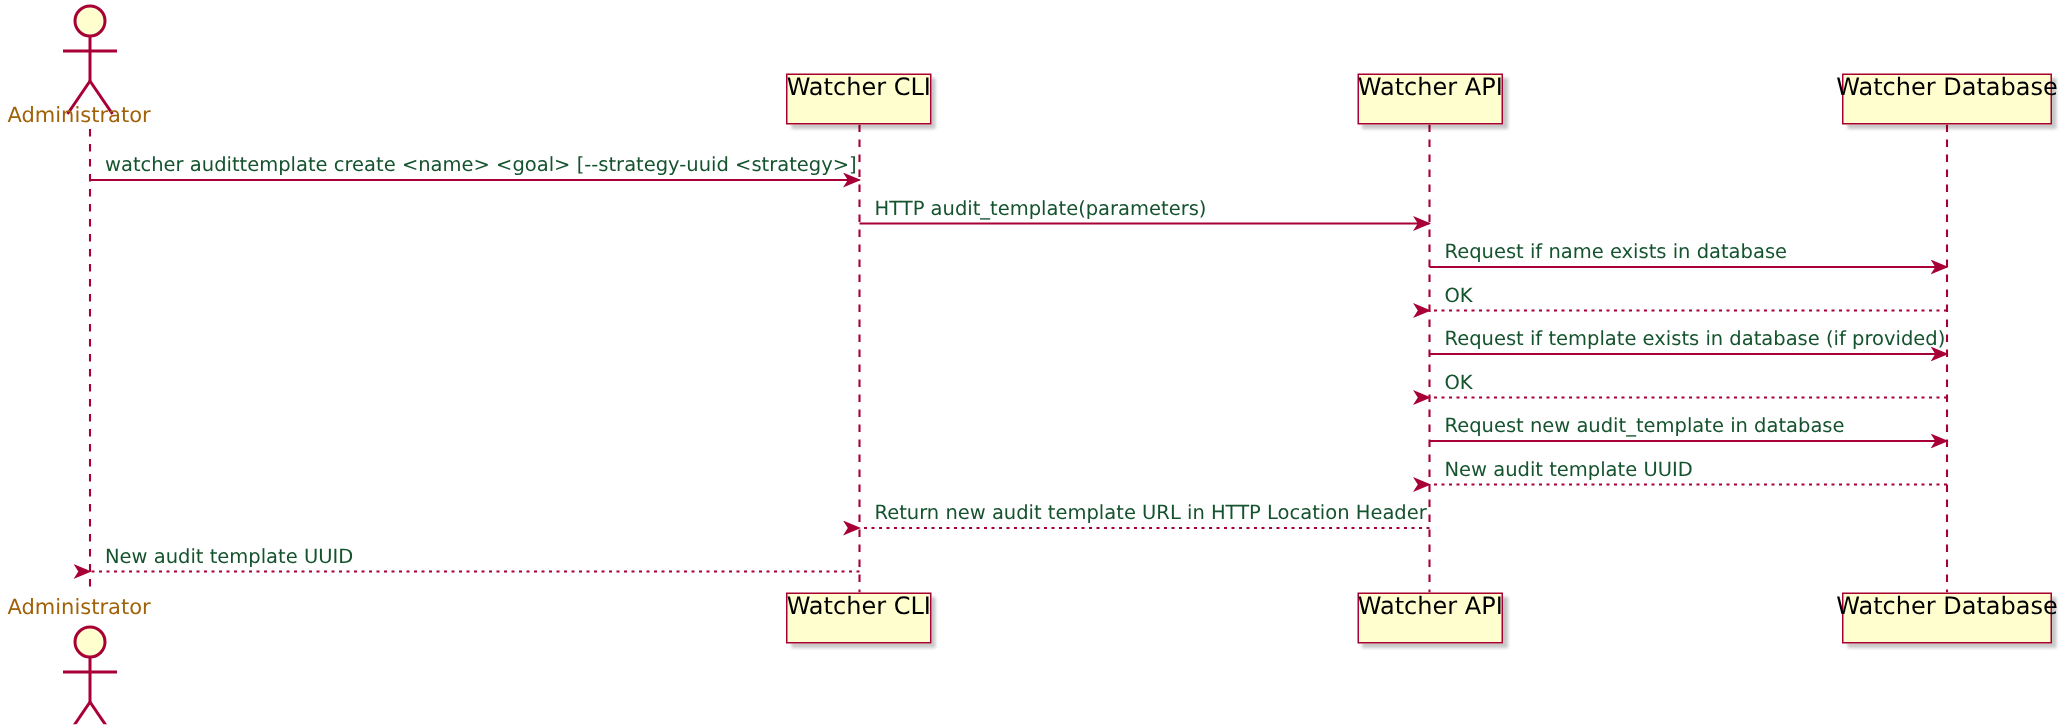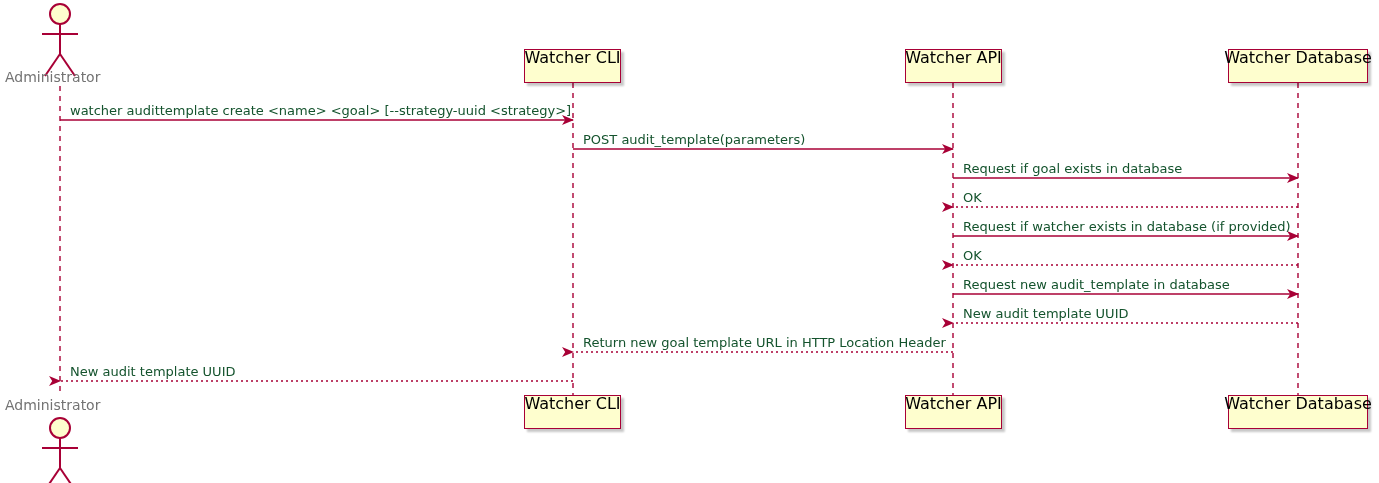--- a/index.html
+++ b/index.html
@@ -33,21 +33,21 @@
     align-items: flex-start;
     justify-content: center;
     color: #000000;
     font-size: 16px;
     font-family: "DejaVu Sans", sans-serif;
     white-space: nowrap;
     line-height: 1;
   }
   .actor-label {
     position: absolute;
-    color: #737373;
+    color: #a16207;
     font-size: 14px;
     font-family: "DejaVu Sans", sans-serif;
     white-space: nowrap;
     line-height: 1;
   }
   .msg-label {
     position: absolute;
     color: #14532d;
     font-size: 13px;
     font-family: "DejaVu Sans", sans-serif;
@@ -128,24 +128,24 @@
 
   <div class="actor-label" style="left:5px; top:70px;">
     <span>Administrator</span>
   </div>
   <div class="actor-label" style="left:5px; top:398px;">
     <span>Administrator</span>
   </div>
 
   <div id="msg-labels">
       <div class="msg-label" style="top: 104px; left: 70px;">watcher audittemplate create &lt;name&gt; &lt;goal&gt; [--strategy-uuid &lt;strategy&gt;]</div>
-      <div class="msg-label" style="top: 133px; left: 583px;">POST audit_template(parameters)</div>
-      <div class="msg-label" style="top: 162px; left: 963px;">Request if goal exists in database</div>
+      <div class="msg-label" style="top: 133px; left: 583px;">HTTP audit_template(parameters)</div>
+      <div class="msg-label" style="top: 162px; left: 963px;">Request if name exists in database</div>
       <div class="msg-label" style="top: 191px; left: 963px;">OK</div>
-      <div class="msg-label" style="top: 220px; left: 963px;">Request if watcher exists in database (if provided)</div>
+      <div class="msg-label" style="top: 220px; left: 963px;">Request if template exists in database (if provided)</div>
       <div class="msg-label" style="top: 249px; left: 963px;">OK</div>
       <div class="msg-label" style="top: 278px; left: 963px;">Request new audit_template in database</div>
       <div class="msg-label" style="top: 307px; left: 963px;">New audit template UUID</div>
-      <div class="msg-label" style="top: 336px; left: 583px;">Return new goal template URL in HTTP Location Header</div>
+      <div class="msg-label" style="top: 336px; left: 583px;">Return new audit template URL in HTTP Location Header</div>
       <div class="msg-label" style="top: 365px; left: 70px;">New audit template UUID</div>
     </div>
 
 </div>
 
 </body></html>

